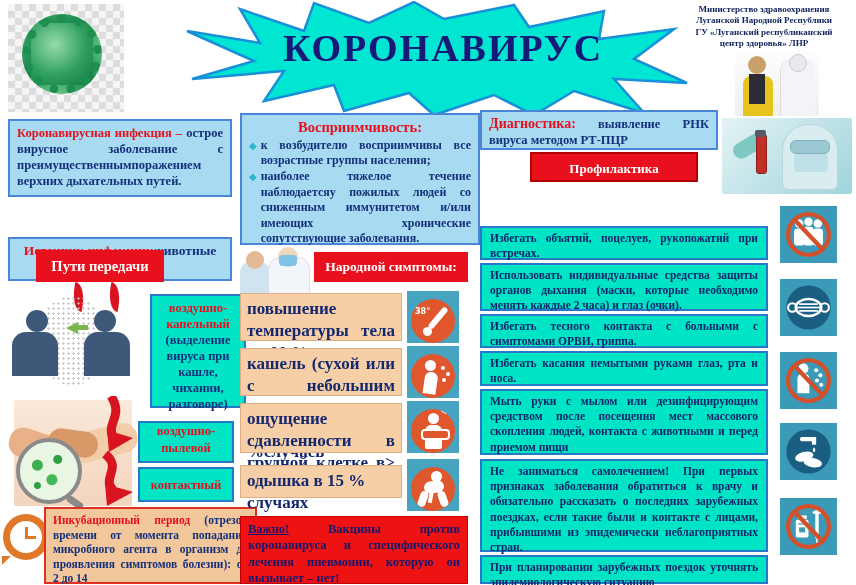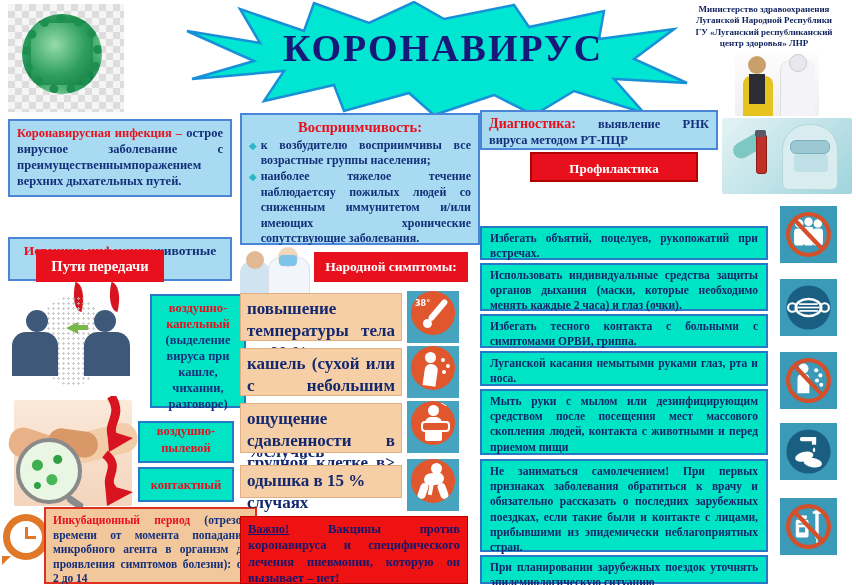--- a/index.html
+++ b/index.html
@@ -76,21 +76,21 @@
 
   
   .susc{left:240px;top:113px;width:240px;height:132px;padding:3px 7px;font-size:12px;line-height:1.3;}
   .susc-title{font-size:14.5px;text-align:center;margin-bottom:1px;}
   .bullet-row{display:flex;gap:4px;text-align:justify;}
   .diamond{color:#2ab8c8;font-family:"DejaVu Sans",sans-serif;font-size:10px;line-height:16px;}
   .docs-img{left:238px;top:247px;width:76px;height:70px;}
   .doc-fig{position:absolute;border-radius:12px 12px 0 0;}
   .symp-hdr{left:314px;top:252px;width:154px;height:30px;font-size:13.5px;line-height:30px;}
   .symp{position:absolute;left:240px;width:162px;padding:4px 6px;font-size:17px;line-height:1.3;font-family:Liberation Serif, serif;}
-  .sicon{position:absolute;left:407px;width:52px;height:52px;background:#46a4c0;display:flex;align-items:flex-start;justify-content:center;}
+  .sicon{position:absolute;left:407px;width:52px;height:52px;background:#46a4c0;display:flex;align-items:flex-end;justify-content:center;}
   .sicon .ocirc{width:44px;height:44px;border-radius:50%;background:#e0572e;position:relative;overflow:hidden;}
   .imp{left:240px;top:516px;width:228px;height:68px;background:#ef1212;border:1px solid #b00;
     padding:4px 7px;font-size:12.5px;line-height:1.3;color:#15156e;}
   .imp u{text-decoration:underline;}
 
   
   .diag{left:480px;top:110px;width:238px;height:40px;padding:3px 7px;font-size:12.5px;line-height:1.25;}
   .diag .lead{font-size:14px;}
   .prof-hdr{left:530px;top:152px;width:168px;height:30px;font-size:13px;line-height:30px;border:2px solid #b00000;}
   .measure{position:absolute;left:480px;width:288px;padding:3px 8px;font-size:11.5px;line-height:1.32;}
@@ -260,21 +260,21 @@
 
   <div class="abs lightblue diag just">
     <span class="red-t lead">Диагностика:</span>
     <span class="navy-t">выявление РНК вируса методом РТ-ПЦР</span>
   </div>
   <div class="abs redbox prof-hdr">Профилактика</div>
 
   <div class="abs tealbox measure just" style="top:226px;height:34px">Избегать объятий, поцелуев, рукопожатий при встречах.</div>
   <div class="abs tealbox measure just" style="top:263px;height:48px">Использовать индивидуальные средства защиты органов дыхания (маски, которые необходимо менять каждые 2 часа) и глаз (очки).</div>
   <div class="abs tealbox measure just" style="top:314px;height:34px">Избегать тесного контакта с больными с симптомами ОРВИ, гриппа.</div>
-  <div class="abs tealbox measure just" style="top:351px;height:35px">Луганской касания немытыми руками глаз, рта и носа.</div>
+  <div class="abs tealbox measure just" style="top:351px;height:35px">Избегать касания немытыми руками глаз, рта и носа.</div>
   <div class="abs tealbox measure just" style="top:389px;height:66px">Мыть руки с мылом или дезинфицирующим средством после посещения мест массового скопления людей, контакта с животными и перед приемом пищи</div>
   <div class="abs tealbox measure just" style="top:459px;height:93px">Не заниматься самолечением! При первых признаках заболевания обратиться к врачу и обязательно рассказать о последних зарубежных поездках, если такие были и контакте с лицами, прибывшими из эпидемически неблагоприятных стран.</div>
   <div class="abs tealbox measure just" style="top:555px;height:29px">При планировании зарубежных поездок уточнять эпидемиологическую ситуацию</div>
 
   <div class="abs picon" style="top:206px">
     <svg viewBox="0 0 60 60">
       <g fill="#fff">
         <circle cx="19" cy="17" r="5"></circle>
           <rect x="13" y="23" width="12" height="20" rx="4"></rect>
         <circle cx="30" cy="15" r="5"></circle>

